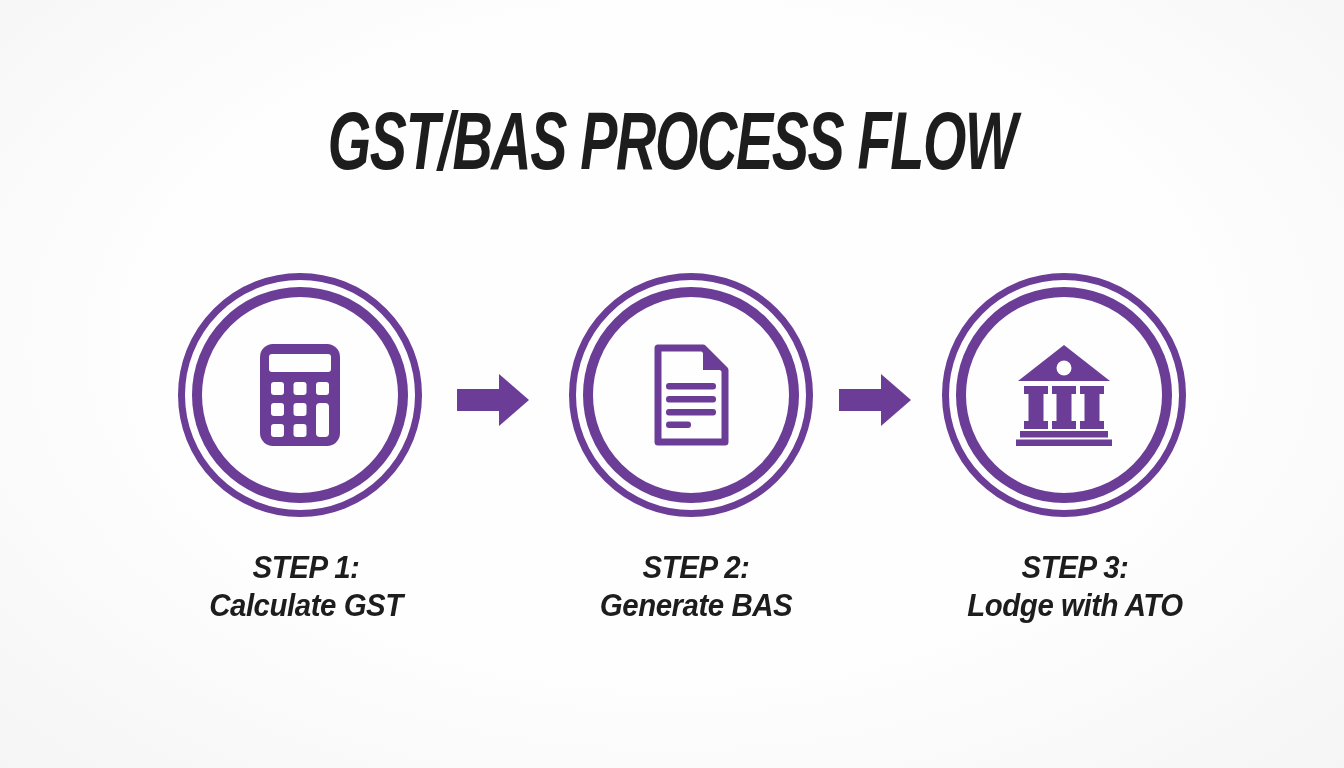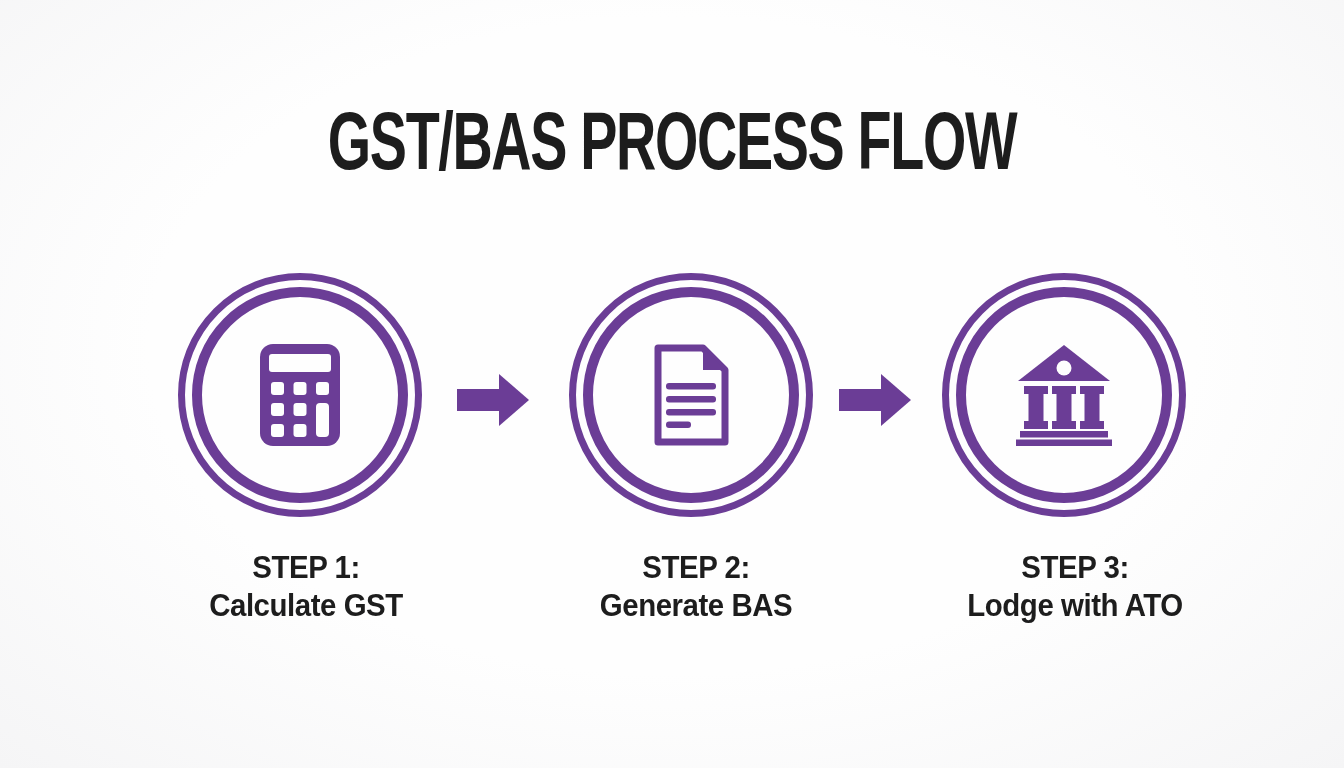--- a/index.html
+++ b/index.html
@@ -9,20 +9,21 @@
   }
   * { margin: 0; padding: 0; box-sizing: border-box; }
   html, body { background: #ffffff; }
   .canvas {
     position: relative;
     width: 1344px;
     height: 768px;
     overflow: hidden;
     background: radial-gradient(ellipse at 50% 45%, #fefefe 55%, #f5f5f6 100%);
     font-family: "Liberation Sans", sans-serif;
+    font-style: italic;
   }
   .title {
     position: absolute;
     top: 100px;
     left: 0;
     width: 100%;
     text-align: center;
     font-size: 82px;
     font-weight: bold;
     line-height: 1;

